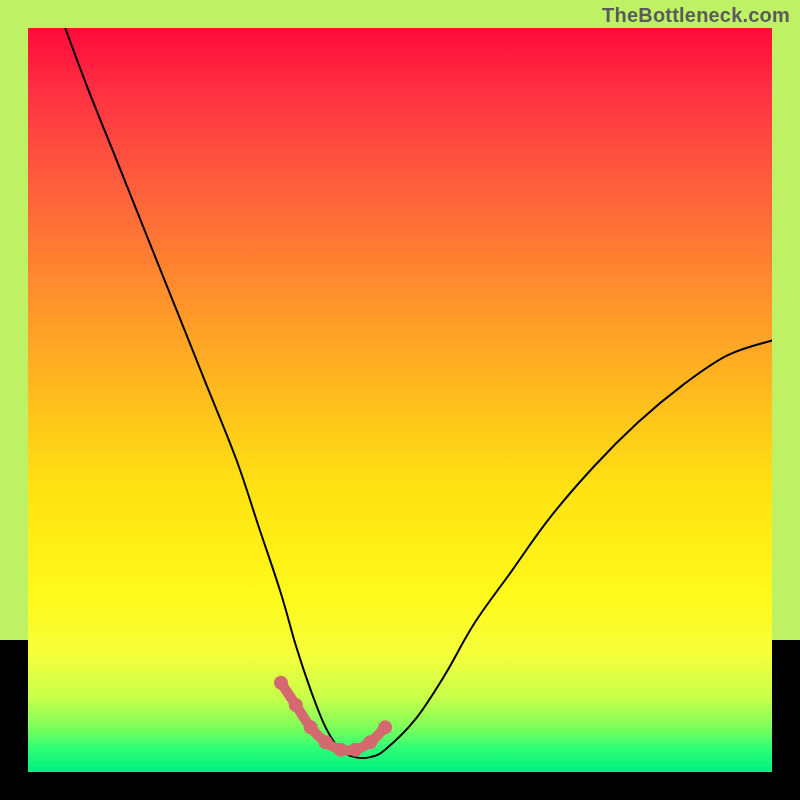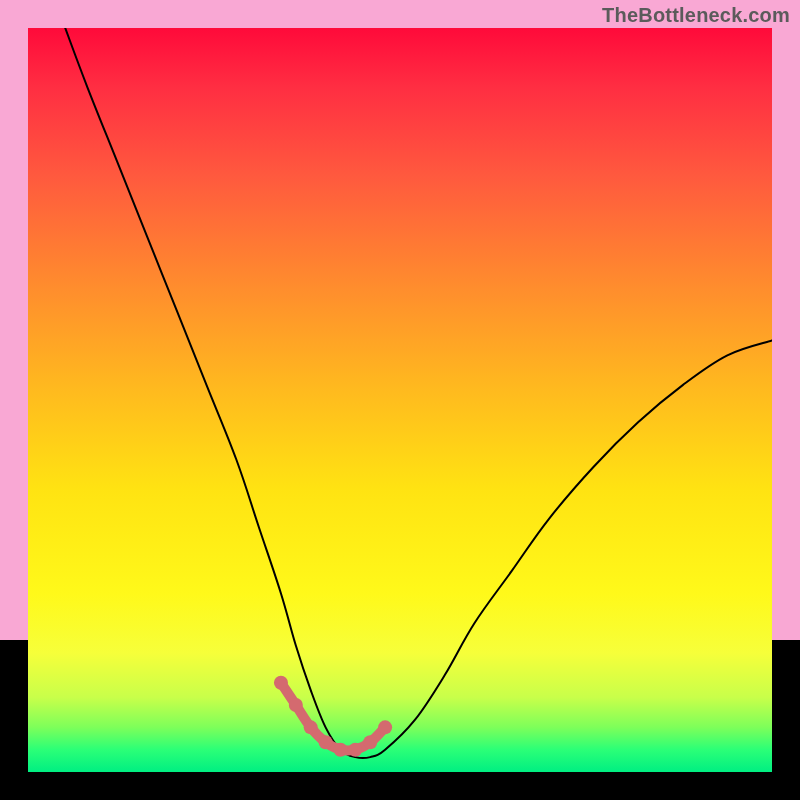--- a/index.html
+++ b/index.html
@@ -10,21 +10,21 @@
     background: #000;
     overflow: hidden;
     font-family: Arial, Helvetica, sans-serif;
   }
   .frame {
     position: absolute;
     top: 0;
     left: 0;
     width: 800px;
     height: 640px;
-    background: #f9a8d4;
+    background: #bef264;
   }
   .plot {
     position: absolute;
     top: 28px;
     left: 28px;
     width: 744px;
     height: 744px;
     overflow: hidden;
   }
   .gradient {

